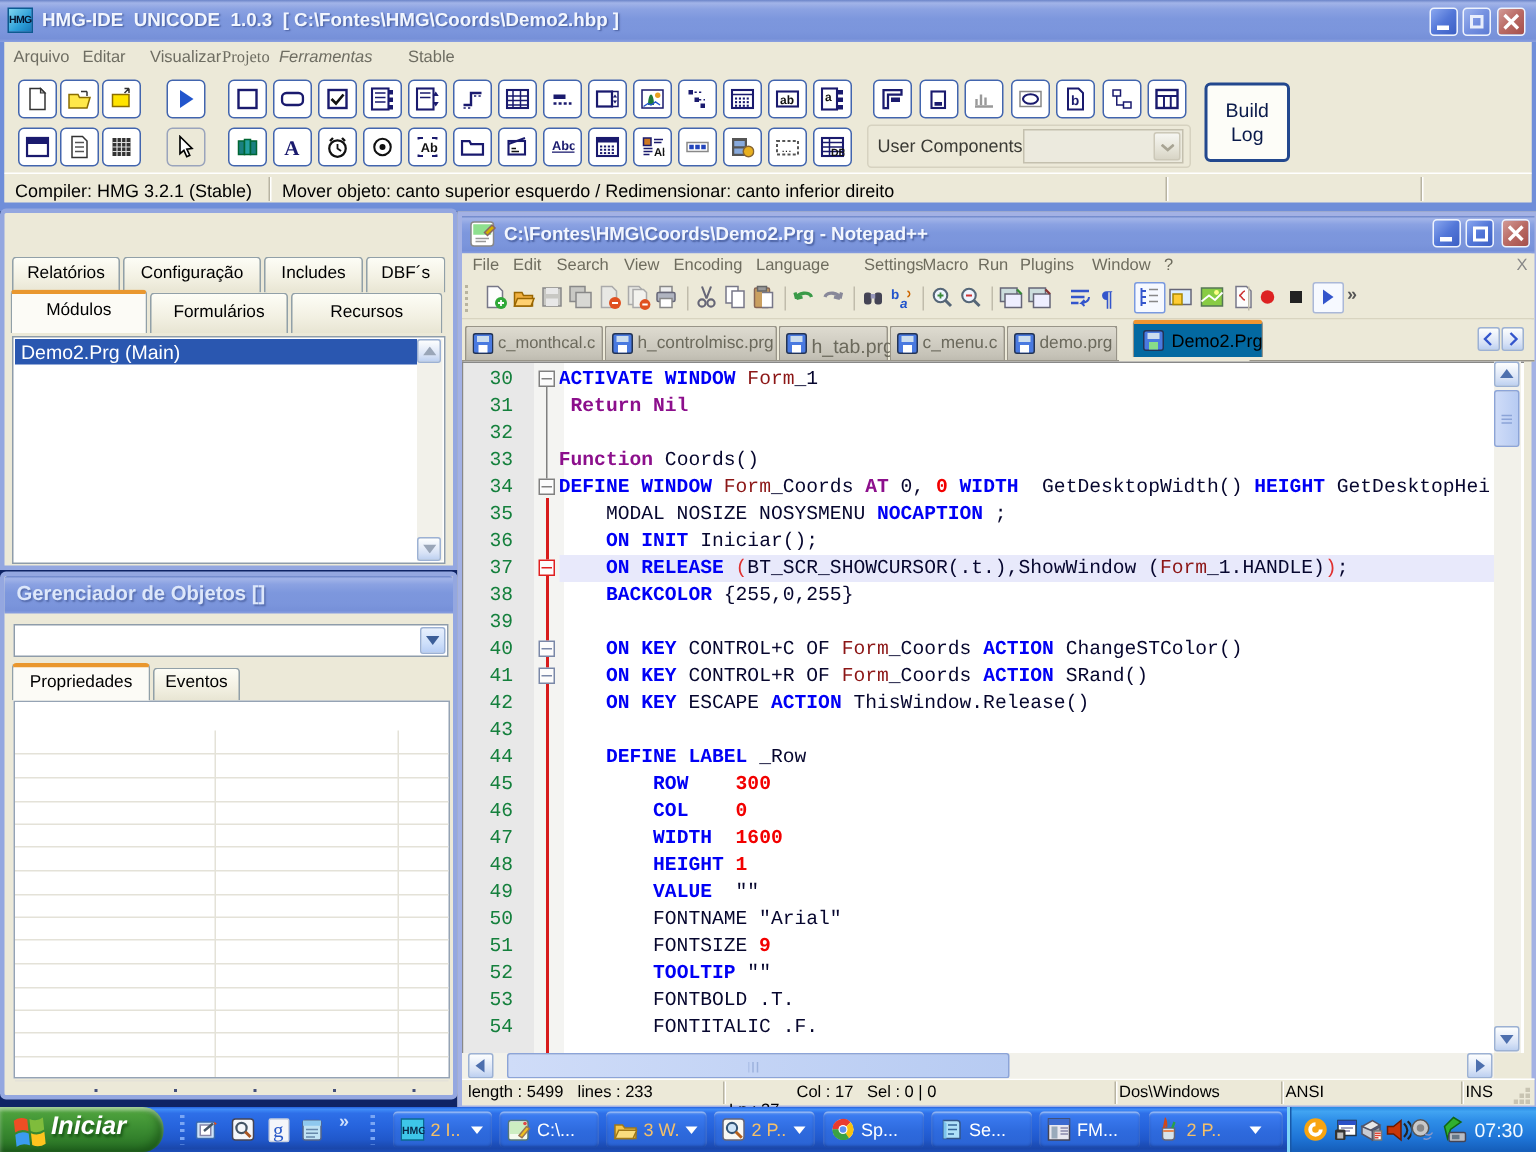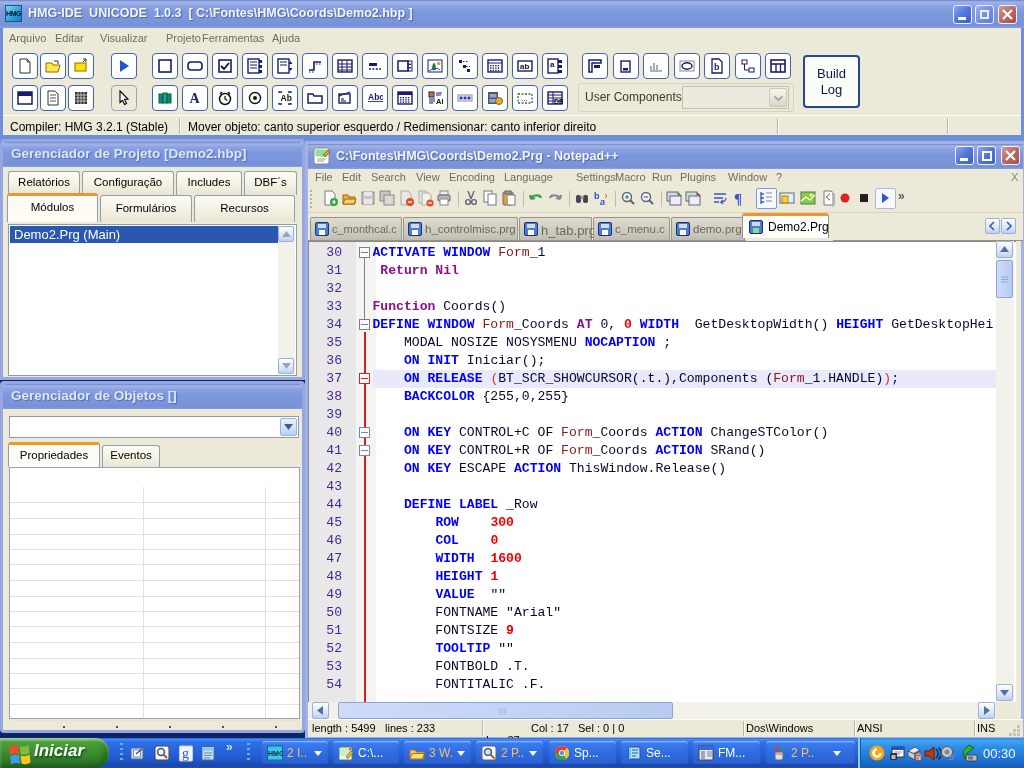--- a/index.html
+++ b/index.html
@@ -80,23 +80,23 @@
       <div class="abs" style="left:4px;top:4px;width:9px;height:9px;border:2px solid #e8eefc;"></div>
     </div>
   <div class="capbtn btnred" style="left:998px;top:5px;"><svg width="17" height="17">
         <path d="M4 4 L13 13 M13 4 L4 13" stroke="#fff" stroke-width="2.2"></path>
       </svg></div>
 </div>
 <div class="abs" id="mainmenu">
   <span class="mmi" style="left:6px;">Arquivo</span>
   <span class="mmi" style="left:52px;">Editar</span>
   <span class="mmi" style="left:97px;">Visualizar</span>
-  <span class="mmi" style="left:163px;">Projeto</span>
-  <span class="mmi" style="left:199px;">Ferramentas</span>
-  <span class="mmi" style="left:269px;">Ajuda</span>
+  <span class="mmi" style="left:145px;font-family:Liberation Serif, serif;">Projeto</span>
+  <span class="mmi" style="left:183px;font-style:italic;">Ferramentas</span>
+  <span class="mmi" style="left:269px;">Stable</span>
 </div>
 <div class="abs" id="toolzone">
     <div class="tbtn " style="left:9px;top:5px;">
       <svg width="16" height="16">
         <path d="M3 1 h7 l3 3 v11 h-10 Z" fill="#fff" stroke="#333" stroke-width="1"></path>
         <path d="M10 1 l3 3 h-3 Z" fill="#bbb" stroke="#333" stroke-width="0.8"></path>
       </svg>
     </div>
 <div class="tbtn " style="left:37px;top:5px;">
       <svg width="16" height="16">
@@ -409,23 +409,20 @@
 <div class="abs" id="mainstatus">
   <span class="st" style="left:7px;">Compiler: HMG 3.2.1 (Stable)</span>
   <div class="sep" style="left:176px;"></div>
   <span class="st" style="left:185px;">Mover objeto: canto superior esquerdo / Redimensionar: canto inferior direito</span>
   <div class="sep" style="left:774px;"></div>
   <div class="sep" style="left:944px;"></div>
 </div>
 <div class="abs" id="mainbottom"></div>
 
 <div class="abs childwin" style="left:0;top:139px;width:305px;height:241px;">
-  <div class="ctitle tbar">
-      <span class="ctext">Gerenciador de Projeto [Demo2.hbp]</span>
-    </div>
 
   <div class="xtab" style="left:5px;top:29px;width:72px;height:24px;padding-top:4px;">Relatórios</div>
   <div class="xtab" style="left:79px;top:29px;width:92px;height:24px;padding-top:4px;">Configuração</div>
   <div class="xtab" style="left:173px;top:29px;width:66px;height:24px;padding-top:4px;">Includes</div>
   <div class="xtab" style="left:241px;top:29px;width:53px;height:24px;padding-top:4px;">DBF´s</div>
 
   <div class="xtab sel" style="left:4px;top:51px;width:91px;height:29px;padding-top:5px;">Módulos</div>
   <div class="xtab" style="left:97px;top:53px;width:92px;height:27px;padding-top:6px;">Formulários</div>
   <div class="xtab" style="left:191px;top:53px;width:101px;height:27px;padding-top:6px;">Recursos</div>
 
@@ -687,21 +684,21 @@
 <span class="abs" style="left:21px;top:5px;font-size:11.5px;color:#6b695c;">c_menu.c</span>
       </div>
 <div class="abs" style="left:363px;top:4px;width:74px;height:24px;background:linear-gradient(180deg,#dedbd0,#c6c3b8 80%,#bcb9ae);border:1px solid #989488;border-bottom:none;border-radius:2px 2px 0 0;">
 <svg class="abs" style="left:4px;top:4px;" width="14" height="14">
           <rect x="0.5" y="0.5" width="13" height="13" rx="1.5" fill="#4a7ae0" stroke="#235"></rect>
           <rect x="3" y="2" width="8" height="4" fill="#cde"></rect>
           <rect x="4" y="8" width="6" height="5" fill="#fff"></rect>
         </svg>
 <span class="abs" style="left:21px;top:5px;font-size:11.5px;color:#6b695c;">demo.prg</span>
       </div>
-<div class="abs" style="left:434px;top:0;width:87px;height:25px;background:#ffffff;border:1px solid #989488;border-bottom:none;border-top:3px solid #f09530;border-radius:3px 3px 0 0;">
+<div class="abs" style="left:447px;top:0;width:87px;height:25px;background:#0369a1;border:1px solid #989488;border-bottom:none;border-top:3px solid #f09530;border-radius:3px 3px 0 0;">
 <svg class="abs" style="left:6px;top:4px;" width="14" height="14">
           <rect x="0.5" y="0.5" width="13" height="13" rx="1.5" fill="#4a7ae0" stroke="#235"></rect>
           <rect x="3" y="2" width="8" height="4" fill="#cde"></rect>
           <rect x="4" y="8" width="6" height="5" fill="#8d8"></rect>
         </svg>
 <span class="abs" style="left:25px;top:4px;font-size:12px;color:#000;">Demo2.Prg</span>
       </div>
 <div class="abs" style="left:0;top:27px;width:438px;height:1px;background:#989488;"></div>
 <div class="abs" style="left:525px;top:27px;width:190px;height:1px;background:#989488;"></div>
 <div class="sbtn" style="left:677px;top:5px;width:15px;height:16px;"><svg width="13" height="14">
@@ -710,21 +707,21 @@
 <div class="sbtn" style="left:693px;top:5px;width:15px;height:16px;"><svg width="13" height="14">
           <path d="M5 3 L9 7 L5 11" stroke="#35c" stroke-width="1.6" fill="none"></path>
         </svg></div>
 </div>
 <div class="abs" style="left:0;top:97px;width:708px;height:461px;background:#fff;border-top:1px solid #888;border-left:1px solid #888;">
 <div class="abs" style="left:0;top:0;width:47px;height:460px;background:#e8e8e8;"></div>
 <div class="abs" style="left:47px;top:0;width:20px;height:460px;background:#f4f4f2;"></div>
 <div class="abs" style="left:64px;top:128px;width:624px;height:18px;background:#e8e9fb;"></div>
 <div class="abs" style="left:55px;top:14px;width:1px;height:66px;background:#808080;"></div>
 <div class="abs" style="left:55px;top:90px;width:1.5px;height:370px;background:#d81c1c;"></div>
-<pre class="abs code" style="left:0;top:2px;width:33px;text-align:right;color:#4c1d95;">30
+<pre class="abs code" style="left:0;top:2px;width:33px;text-align:right;color:#15803d;">30
 31
 32
 33
 34
 35
 36
 37
 38
 39
 40
@@ -753,21 +750,21 @@
 <div class="abs" style="left:52px;top:190px;width:7px;height:1px;background:#7a88a8;"></div>
 <div class="abs" style="left:50px;top:203px;width:11px;height:11px;background:#fcfcfc;border:1px solid #7a88a8;"></div>
 <div class="abs" style="left:52px;top:208px;width:7px;height:1px;background:#7a88a8;"></div>
 <pre class="abs code" style="left:63.5px;top:2px;width:620px;overflow:hidden;"><span class="k">ACTIVATE WINDOW </span><span class="m">Form</span><span class="n">_1</span>
 <span class="n"> </span><span class="p">Return Nil</span>
 
 <span class="p">Function</span><span class="n"> Coords()</span>
 <span class="k">DEFINE WINDOW </span><span class="m">Form</span><span class="n">_Coords </span><span class="p">AT</span><span class="n"> 0, </span><span class="r">0</span><span class="n"> </span><span class="k">WIDTH</span><span class="n">  GetDesktopWidth() </span><span class="k">HEIGHT</span><span class="n"> GetDesktopHeight()</span>
 <span class="n">    MODAL NOSIZE NOSYSMENU </span><span class="k">NOCAPTION</span><span class="n"> ;</span>
 <span class="n">    </span><span class="k">ON INIT</span><span class="n"> Iniciar();</span>
-<span class="n">    </span><span class="k">ON RELEASE</span><span class="n"> </span><span class="rp">(</span><span class="n">BT_SCR_SHOWCURSOR(.t.),Components (</span><span class="m">Form</span><span class="n">_1.HANDLE)</span><span class="rp">)</span><span class="n">;</span>
+<span class="n">    </span><span class="k">ON RELEASE</span><span class="n"> </span><span class="rp">(</span><span class="n">BT_SCR_SHOWCURSOR(.t.),ShowWindow (</span><span class="m">Form</span><span class="n">_1.HANDLE)</span><span class="rp">)</span><span class="n">;</span>
 <span class="n">    </span><span class="k">BACKCOLOR</span><span class="n"> {255,0,255}</span>
 
 <span class="n">    </span><span class="k">ON KEY</span><span class="n"> CONTROL+C OF </span><span class="m">Form</span><span class="n">_Coords </span><span class="k">ACTION</span><span class="n"> ChangeSTColor()</span>
 <span class="n">    </span><span class="k">ON KEY</span><span class="n"> CONTROL+R OF </span><span class="m">Form</span><span class="n">_Coords </span><span class="k">ACTION</span><span class="n"> SRand()</span>
 <span class="n">    </span><span class="k">ON KEY</span><span class="n"> ESCAPE </span><span class="k">ACTION</span><span class="n"> ThisWindow.Release()</span>
 
 <span class="n">    </span><span class="k">DEFINE LABEL</span><span class="n"> _Row</span>
 <span class="n">        </span><span class="k">ROW</span><span class="n">    </span><span class="r">300</span>
 <span class="n">        </span><span class="k">COL</span><span class="n">    </span><span class="r">0</span>
 <span class="n">        </span><span class="k">WIDTH</span><span class="n">  </span><span class="r">1600</span>
@@ -970,14 +967,14 @@
 <svg class="abs" style="left:940px;top:7px;" width="17" height="17">
       <circle cx="7" cy="7" r="5.5" fill="#c8c8c8" stroke="#555"></circle>
       <circle cx="7" cy="7" r="2.5" fill="#888"></circle>
       <path d="M10 11 c2 1 4 1 5 -1 M9 14 c2 1 4 0 5 -1" stroke="#8898c8" fill="none"></path>
     </svg>
 <svg class="abs" style="left:959px;top:6px;" width="19" height="19">
       <path d="M10 1 l5 3 -7 5 -2 6 -2 -8 Z" fill="#30b030" stroke="#116611"></path>
       <rect x="7" y="11" width="11" height="6" rx="1" fill="#b8bcc4" stroke="#445"></rect>
       <rect x="9" y="12.5" width="5" height="3" fill="#678"></rect>
     </svg>
-<span class="abs" style="left:983px;top:8px;font-size:13px;color:#f4faff;">00:30</span>
+<span class="abs" style="left:983px;top:8px;font-size:13px;color:#f4faff;">07:30</span>
   </div>
 
 </body></html>

